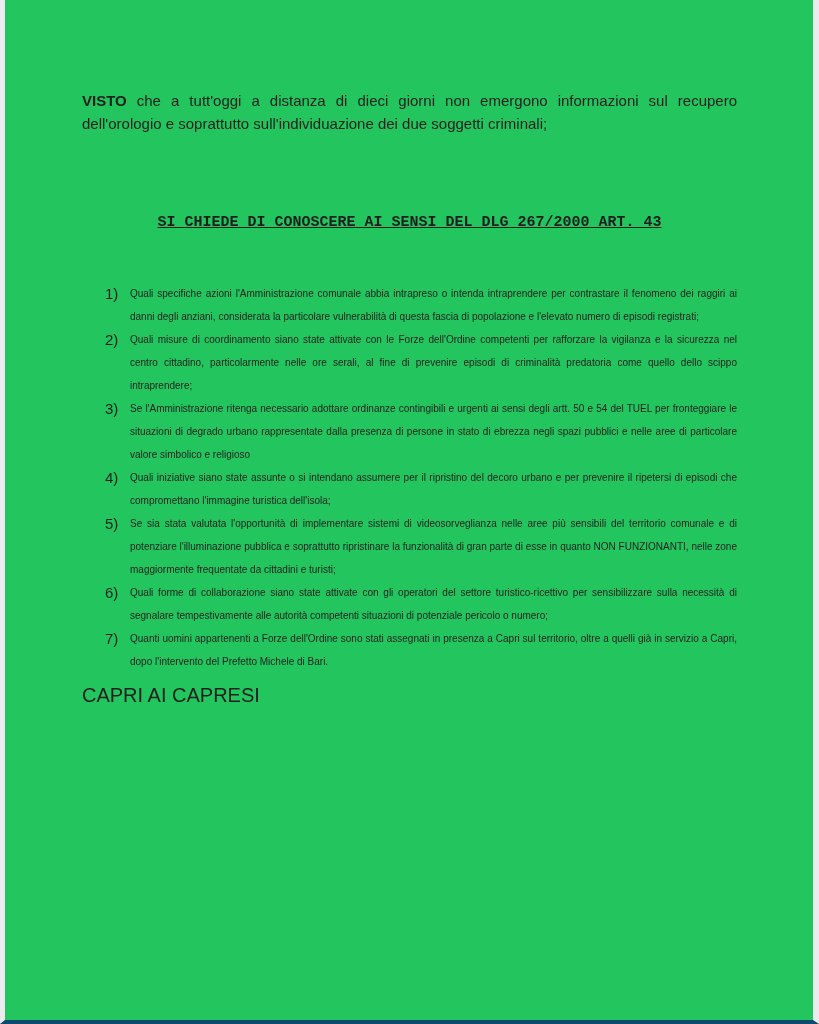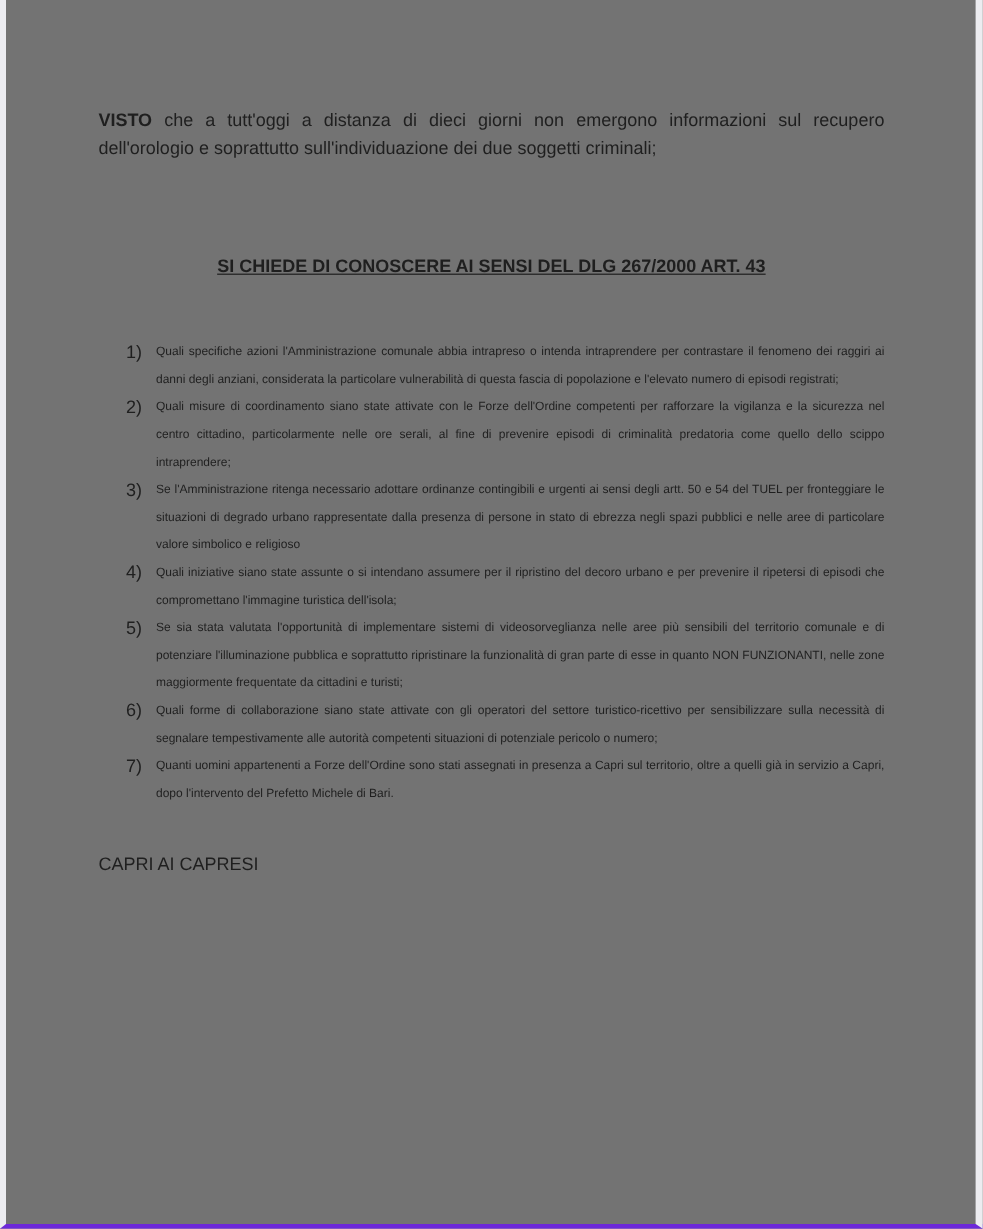--- a/index.html
+++ b/index.html
@@ -5,24 +5,24 @@
   html, body {
     margin: 0;
     padding: 0;
     background: #f4f4f6;
   }
   .page {
     position: relative;
     width: 819px;
     height: 1024px;
     box-sizing: border-box;
-    background: #737373;
+    background: #22c55e;
     border-left: 5px solid #ececf0;
     border-right: 6px solid #ececf0;
-    border-bottom: 4px solid #6d28d9;
+    border-bottom: 4px solid #0c4a6e;
     font-family: "Liberation Sans", "DejaVu Sans", sans-serif;
     color: #1f1f1f;
     overflow: hidden;
   }
   .content {
     position: absolute;
     top: 0;
     left: 77px;
     width: 655px;
   }
@@ -39,20 +39,21 @@
     margin-top: 90px;
   }
   .heading {
     margin: 0;
     margin-top: 78px;
     font-size: 15px;
     line-height: 20px;
     font-weight: bold;
     text-decoration: underline;
     text-align: center;
+    font-family: Liberation Mono, monospace;
   }
   .request-list {
     margin-top: 49px;
     margin-left: 23px;
   }
   .list-item {
     display: flex;
     align-items: flex-start;
   }
   .list-item .num {
@@ -65,22 +66,22 @@
     font-size: 10px;
     line-height: 23px;
     text-align: justify;
   }
   .salutation {
     margin-top: 38px;
     font-size: 15px;
     line-height: 22px;
   }
   .signature {
-    margin-top: 37px;
-    font-size: 15px;
+    margin-top: 11px;
+    font-size: 20px;
     line-height: 22px;
   }
   .signature div { white-space: nowrap; }
 </style>
 </head>
 <body>
 
 <div class="page">
   <div class="content">
 

